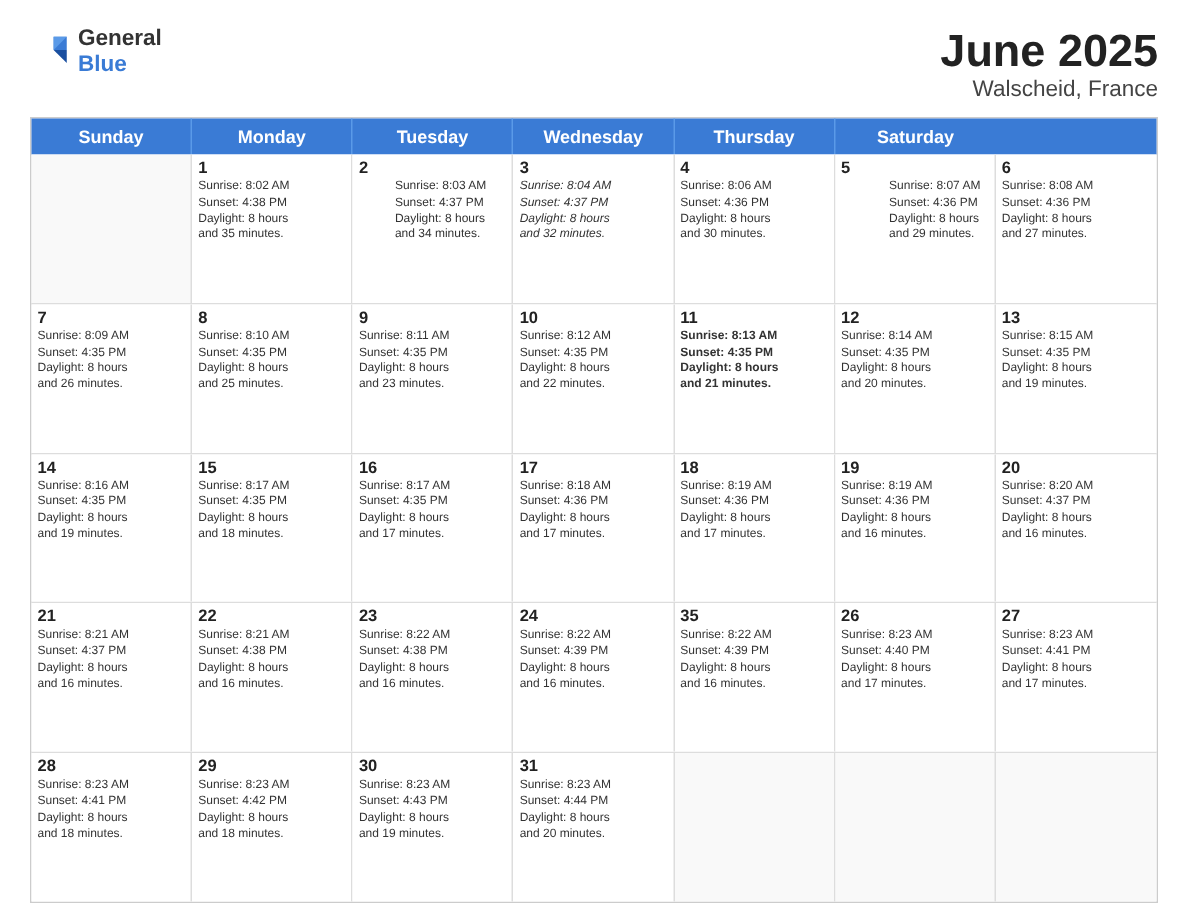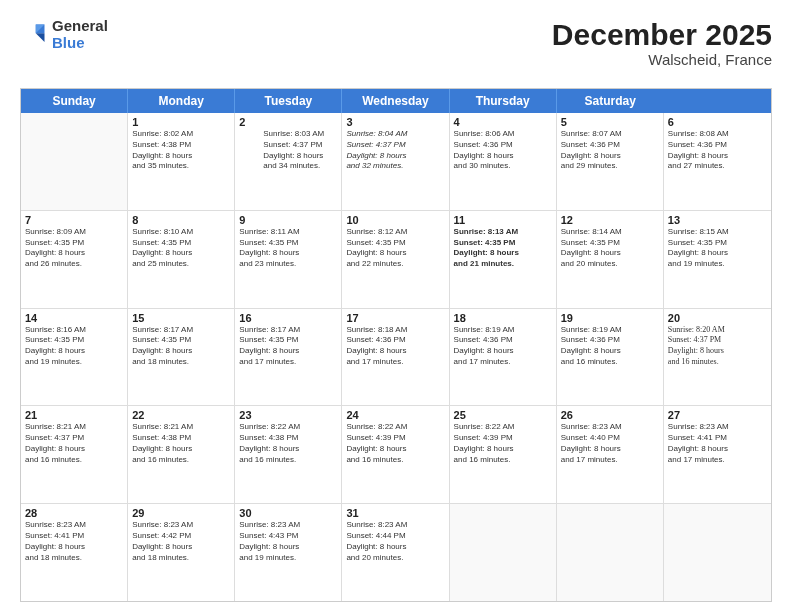--- a/index.html
+++ b/index.html
@@ -14,21 +14,21 @@
       width: 792px;
       height: 612px;
       padding: 18px 20px 10px 20px;
       display: flex;
       flex-direction: column;
     }
     .header {
       display: flex;
       justify-content: space-between;
       align-items: flex-start;
-      margin-bottom: 20px;
+      margin-bottom: 10px;
     }
     .logo {
       display: flex;
       align-items: center;
       gap: 4px;
     }
     .logo-text {
       display: flex;
       flex-direction: column;
       font-size: 15px;
@@ -121,21 +121,21 @@
         <polygon points="18,4 28,4 28,14 18,14" fill="#3a7bd5"></polygon>
         <polygon points="28,14 28,24 18,14" fill="#1a4fa0"></polygon>
         <polygon points="18,4 28,4 18,14" fill="#5a9ae8"></polygon>
       </svg>
       <div class="logo-text">
         <span>General</span>
         <span>Blue</span>
       </div>
     </div>
     <div class="title-block">
-      <h1>December 2025</h1>
+      <h1>June 2025</h1>
       <h2>Walscheid, France</h2>
     </div>
   </div>
 
   <div class="calendar">
     <div class="cal-header">
     <div class="cal-header-cell">Sunday</div>
         <div class="cal-header-cell">Monday</div>
         <div class="cal-header-cell">Tuesday</div>
         <div class="cal-header-cell">Wednesday</div>
@@ -168,21 +168,21 @@
           </div>
           <div class="cal-cell">
             <div class="day-num">4</div>
             <div class="cell-info" style="white-space: pre-line;">Sunrise: 8:06 AM
 Sunset: 4:36 PM
 Daylight: 8 hours
 and 30 minutes.</div>
           </div>
           <div class="cal-cell">
             <div class="day-num">5</div>
-            <div class="cell-info" style="white-space: pre-line;">Sunrise: 8:07 AM
+            <div class="cell-info" style="white-space: pre-line; margin-left: 32px;">Sunrise: 8:07 AM
 Sunset: 4:36 PM
 Daylight: 8 hours
 and 29 minutes.</div>
           </div>
           <div class="cal-cell">
             <div class="day-num">6</div>
             <div class="cell-info" style="white-space: pre-line;">Sunrise: 8:08 AM
 Sunset: 4:36 PM
 Daylight: 8 hours
 and 27 minutes.</div>
@@ -277,21 +277,21 @@
           </div>
           <div class="cal-cell">
             <div class="day-num">19</div>
             <div class="cell-info" style="white-space: pre-line;">Sunrise: 8:19 AM
 Sunset: 4:36 PM
 Daylight: 8 hours
 and 16 minutes.</div>
           </div>
           <div class="cal-cell">
             <div class="day-num">20</div>
-            <div class="cell-info" style="white-space: pre-line; font-family: Liberation Serif, serif;">Sunrise: 8:20 AM
+            <div class="cell-info" style="white-space: pre-line;">Sunrise: 8:20 AM
 Sunset: 4:37 PM
 Daylight: 8 hours
 and 16 minutes.</div>
           </div>
         </div>
         <div class="cal-row">
           <div class="cal-cell">
             <div class="day-num">21</div>
             <div class="cell-info" style="white-space: pre-line;">Sunrise: 8:21 AM
 Sunset: 4:37 PM
@@ -313,21 +313,21 @@
 and 16 minutes.</div>
           </div>
           <div class="cal-cell">
             <div class="day-num">24</div>
             <div class="cell-info" style="white-space: pre-line;">Sunrise: 8:22 AM
 Sunset: 4:39 PM
 Daylight: 8 hours
 and 16 minutes.</div>
           </div>
           <div class="cal-cell">
-            <div class="day-num">25</div>
+            <div class="day-num">35</div>
             <div class="cell-info" style="white-space: pre-line;">Sunrise: 8:22 AM
 Sunset: 4:39 PM
 Daylight: 8 hours
 and 16 minutes.</div>
           </div>
           <div class="cal-cell">
             <div class="day-num">26</div>
             <div class="cell-info" style="white-space: pre-line;">Sunrise: 8:23 AM
 Sunset: 4:40 PM
 Daylight: 8 hours

